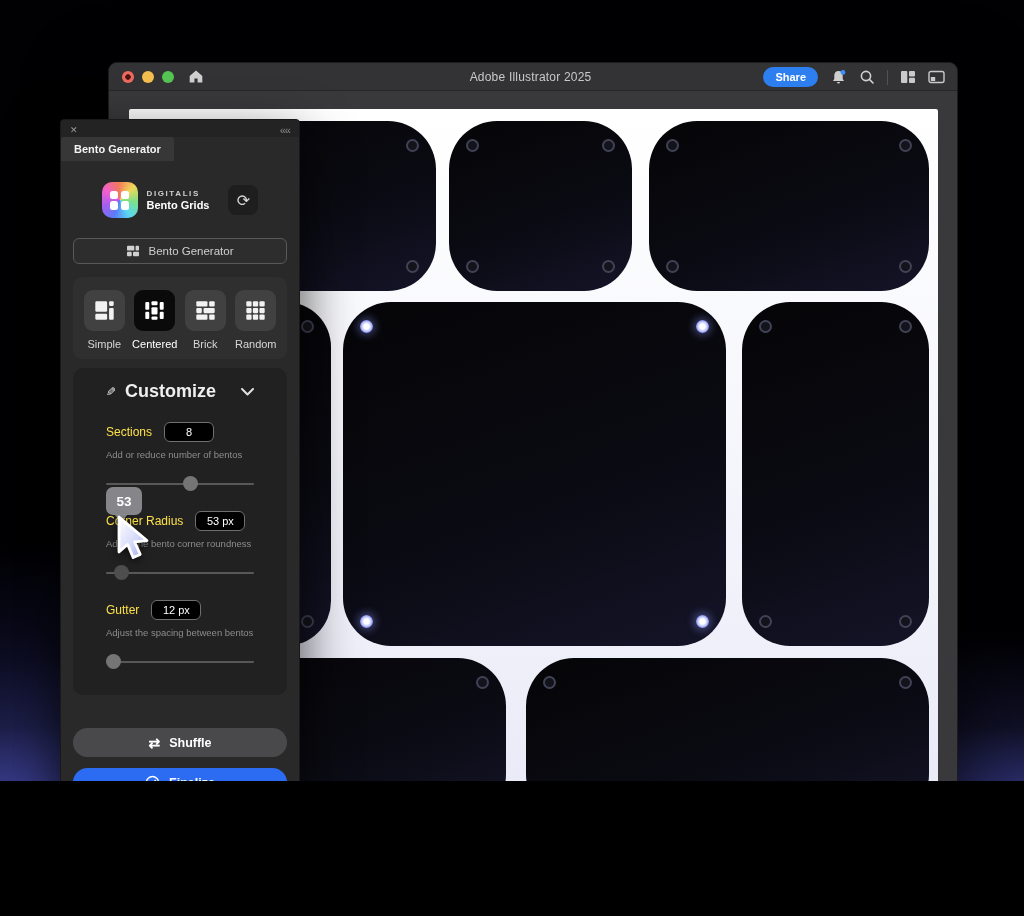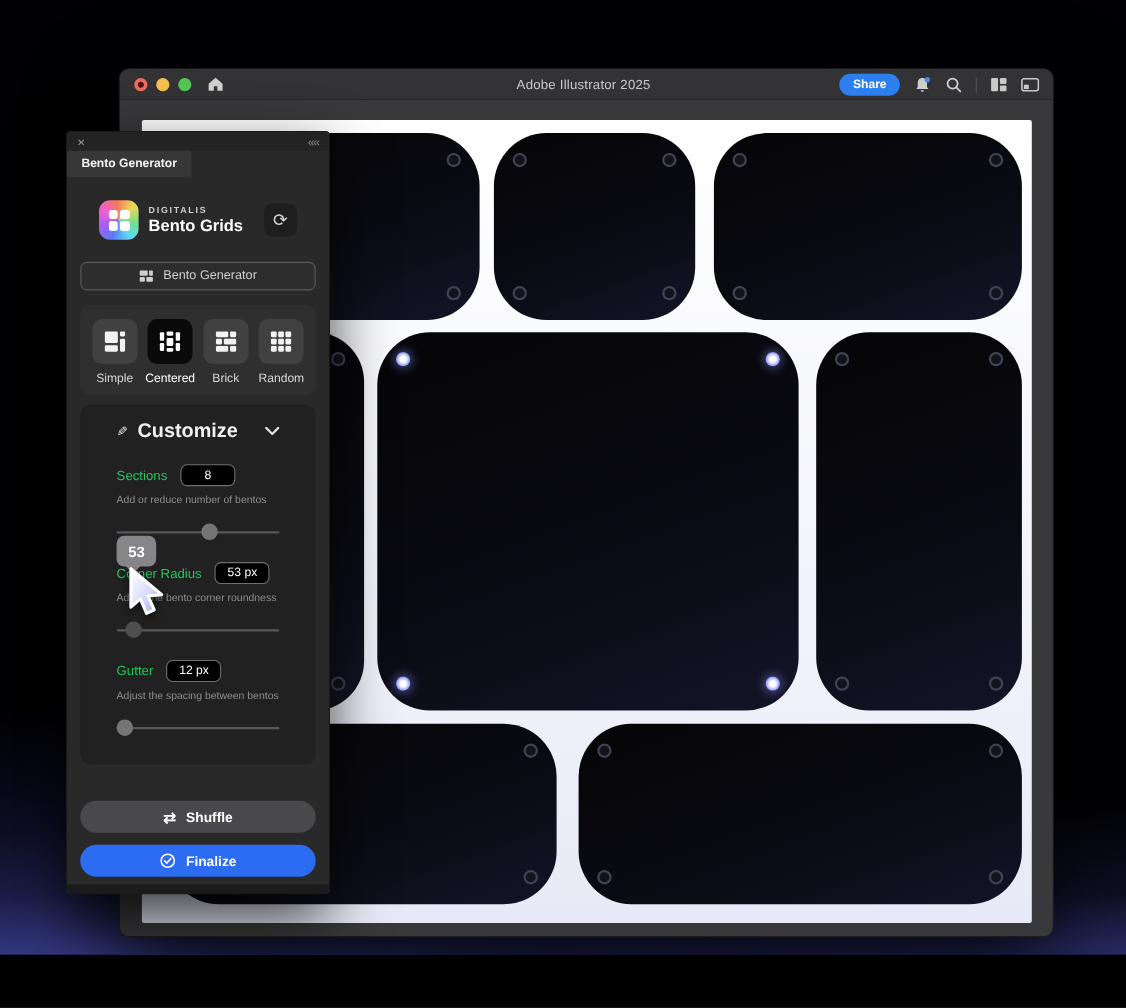--- a/index.html
+++ b/index.html
@@ -1,20 +1,20 @@
 <!DOCTYPE html>
 <html><head>
 <meta charset="utf-8">
 <style>
   * { margin:0; padding:0; box-sizing:border-box; }
   html,body { background:#000; }
   body { font-family:"Liberation Sans", sans-serif; }
 
   .stage{
-    position:relative; width:1024px; height:868px; overflow:hidden;
+    position:relative; width:1024px; height:781px; overflow:hidden;
     background:
       radial-gradient(900px 420px at 12% 108%, rgba(88,94,208,0.60), rgba(40,42,110,0.28) 45%, rgba(0,0,0,0) 72%),
       radial-gradient(760px 320px at 86% 109%, rgba(72,72,165,0.38), rgba(0,0,0,0) 68%),
       linear-gradient(to top, rgba(80,86,205,0.40) 0px, rgba(30,32,80,0.18) 55px, rgba(0,0,0,0) 150px),
       #010103;
   }
 
   
   .app-window{
     position:absolute; left:108px; top:62px; width:850px; height:790px;
@@ -80,21 +80,21 @@
   }
   .brand-row{ display:flex; align-items:center; justify-content:center; gap:9px; margin:21px 10px 0; }
   .logo{
     width:36px; height:36px; border-radius:10px; flex:none;
     background:conic-gradient(from 200deg, #5a7bf7, #a85df0, #f25fd0, #f2795a, #eed85a, #7be08a, #5ad8f2, #5a7bf7);
     display:flex; align-items:center; justify-content:center;
   }
   .logo-grid{ width:19px; height:19px; display:grid; grid-template-columns:1fr 1fr; gap:2.5px; }
   .logo-grid span{ background:#fff; border-radius:2.5px; }
   .brand-text .eyebrow{ font-size:8px; letter-spacing:1.6px; color:#cfcfcf; font-weight:bold; }
-  .brand-text .name{ font-size:15px; font-weight:bold; color:#ffffff; margin-top:1px; }
+  .brand-text .name{ font-size:11px; font-weight:bold; color:#ffffff; margin-top:1px; }
   .refresh-btn{
     width:30px; height:30px; margin-left:10px; border-radius:8px; background:#1e1e1f; flex:none;
     color:#d5d5d5; font-size:16px; display:flex; align-items:center; justify-content:center;
   }
   .generator-btn{
     margin:20px 12px 0; height:26px; border:1px solid #595959; border-radius:6px;
     background:#2d2d2d; color:#cfcfcf; font-size:11.5px;
     display:flex; align-items:center; justify-content:center; gap:8px;
   }
   .layout-card{
@@ -109,21 +109,21 @@
   .layout-option.selected .layout-tile{ background:#0a0a0b; }
   .layout-label{ font-size:11px; color:#d6d6d6; white-space:nowrap; }
   .layout-option.selected .layout-label{ color:#ffffff; }
 
   .customize-card{ margin:9px 12px 0; background:#212122; border-radius:10px; padding:13px 33px 26px; position:relative; }
   .cust-header{ display:flex; align-items:center; gap:9px; }
   .cust-header .pencil{ font-size:12px; color:#ededed; transform:scaleX(-1); display:inline-block; }
   .cust-title{ font-size:18px; font-weight:bold; color:#f0f0f0; flex:1; }
   .field{ margin-top:20px; }
   .field-row{ display:flex; align-items:center; gap:12px; height:20px; }
-  .field-label{ font-size:12px; color:#22c55e; white-space:nowrap; }
+  .field-label{ font-size:12px; color:#fde047; white-space:nowrap; }
   .value-box{
     min-width:50px; padding:0 9px; height:20px; line-height:18px; text-align:center;
     background:#000; border:1px solid #6f6f6f; border-radius:6px;
     color:#fff; font-size:11px; white-space:nowrap;
   }
   .helper{ margin-top:7px; font-size:9.5px; color:#8d8d8d; white-space:nowrap; }
   .slider{ position:relative; margin-top:16px; height:15px; }
   .slider .track{ position:absolute; left:0; right:0; top:6.5px; height:2px; background:#585858; border-radius:1px; }
   .slider .thumb{ position:absolute; top:0; width:15px; height:15px; margin-left:-7px; border-radius:50%; background:#757575; }
   .slider.dragging .thumb{ background:#4e4e4e; }

